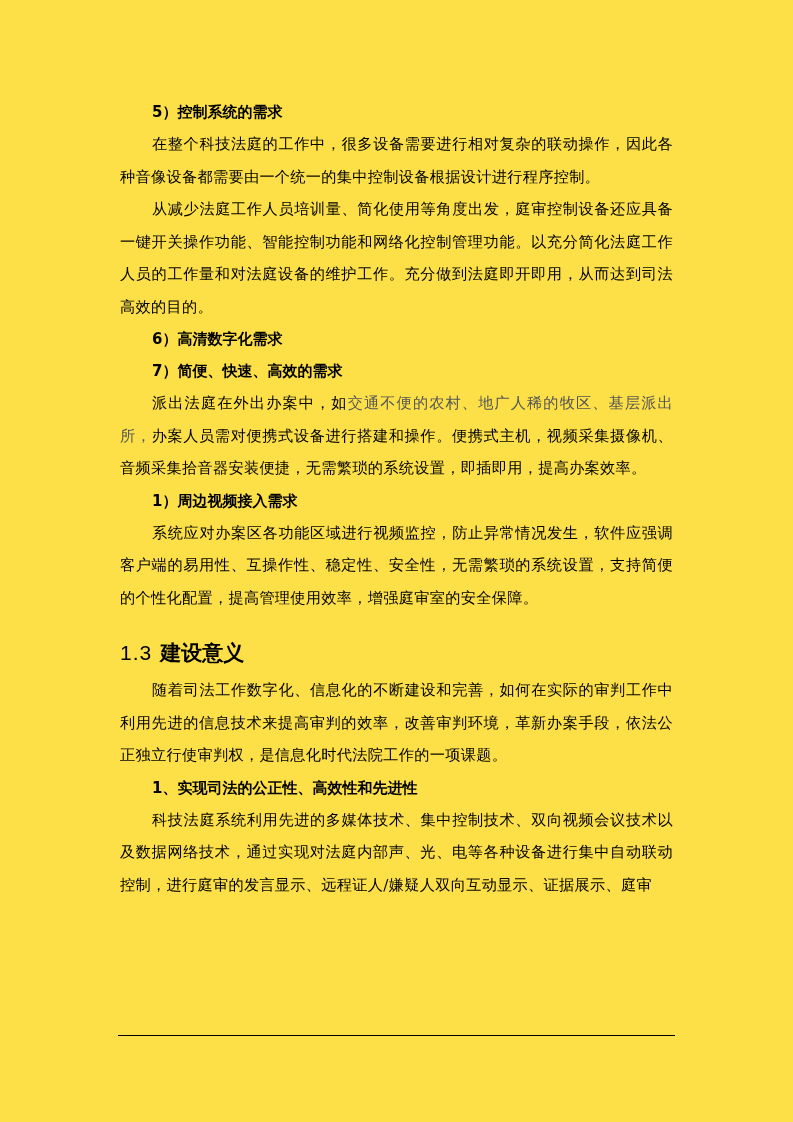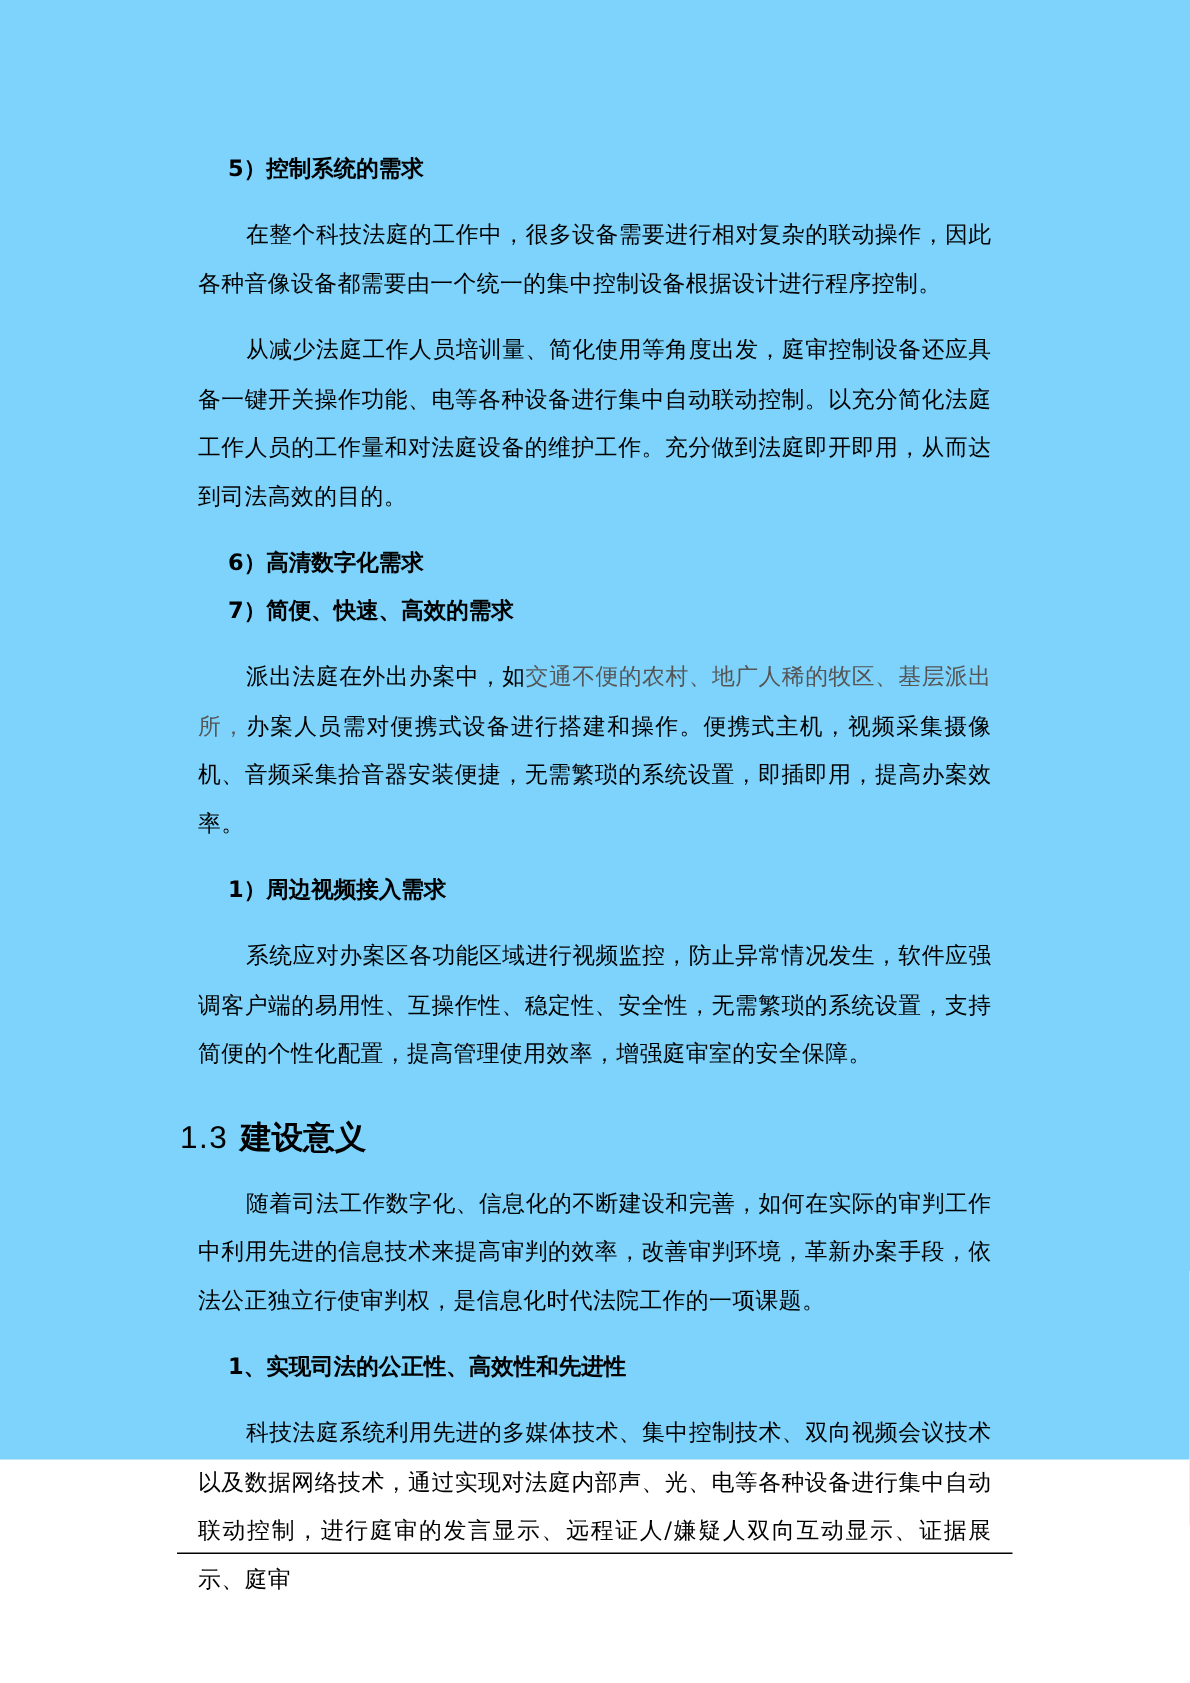--- a/index.html
+++ b/index.html
@@ -11,22 +11,22 @@
     width: 793px;
     height: 1122px;
     position: relative;
     overflow: hidden;
     font-family: "DejaVu Serif", "Liberation Serif", serif;
     color: #000000;
   }
   .page {
     position: absolute;
     left: 0; top: 0;
-    width: 793px; height: 973px;
-    background: #7dd3fc;
+    width: 793px; height: 1122px;
+    background: #fde047;
   }
   .content {
     position: absolute;
     left: 120px;
     top: 96px;
     width: 553px;
   }
   .subhead {
     font-family: "DejaVu Sans", "Liberation Sans", sans-serif;
     font-weight: bold;
@@ -35,21 +35,21 @@
     height: 32px;
     padding-left: 32px;
     white-space: nowrap;
   }
   .para {
     font-size: 15.2px;
     line-height: 32.5px;
     text-indent: 32px;
     text-align: justify;
     text-justify: inter-character;
-    margin: 12px;
+    margin: 0;
     letter-spacing: 0.3px;
   }
   .para .muted {
     color: #555555;
   }
   .section-heading {
     font-family: "DejaVu Sans", "Liberation Sans", sans-serif;
     font-size: 21px;
     line-height: 30px;
     margin-top: 24px;
@@ -77,21 +77,21 @@
   }
 </style>
 </head>
 <body>
 
 <div class="page">
   <div class="content">
 
     <div class="subhead">5）控制系统的需求</div>
     <p class="para">在整个科技法庭的工作中，很多设备需要进行相对复杂的联动操作，因此各种音像设备都需要由一个统一的集中控制设备根据设计进行程序控制。</p>
-    <p class="para">从减少法庭工作人员培训量、简化使用等角度出发，庭审控制设备还应具备一键开关操作功能、电等各种设备进行集中自动联动控制。以充分简化法庭工作人员的工作量和对法庭设备的维护工作。充分做到法庭即开即用，从而达到司法高效的目的。</p>
+    <p class="para">从减少法庭工作人员培训量、简化使用等角度出发，庭审控制设备还应具备一键开关操作功能、智能控制功能和网络化控制管理功能。以充分简化法庭工作人员的工作量和对法庭设备的维护工作。充分做到法庭即开即用，从而达到司法高效的目的。</p>
 
     <div class="subhead">6）高清数字化需求</div>
 
     <div class="subhead">7）简便、快速、高效的需求</div>
     <p class="para"><span>派出法庭在外出办案中，如</span><span class="muted">交通不便的农村、地广人稀的牧区、基层派出所，</span><span>办案人员需对便携式设备进行搭建和操作。便携式主机，视频采集摄像机、音频采集拾音器安装便捷，无需繁琐的系统设置，即插即用，提高办案效率。</span></p>
 
     <div class="subhead">1）周边视频接入需求</div>
     <p class="para">系统应对办案区各功能区域进行视频监控，防止异常情况发生，软件应强调客户端的易用性、互操作性、稳定性、安全性，无需繁琐的系统设置，支持简便的个性化配置，提高管理使用效率，增强庭审室的安全保障。</p>
 
     <div class="section-heading">

